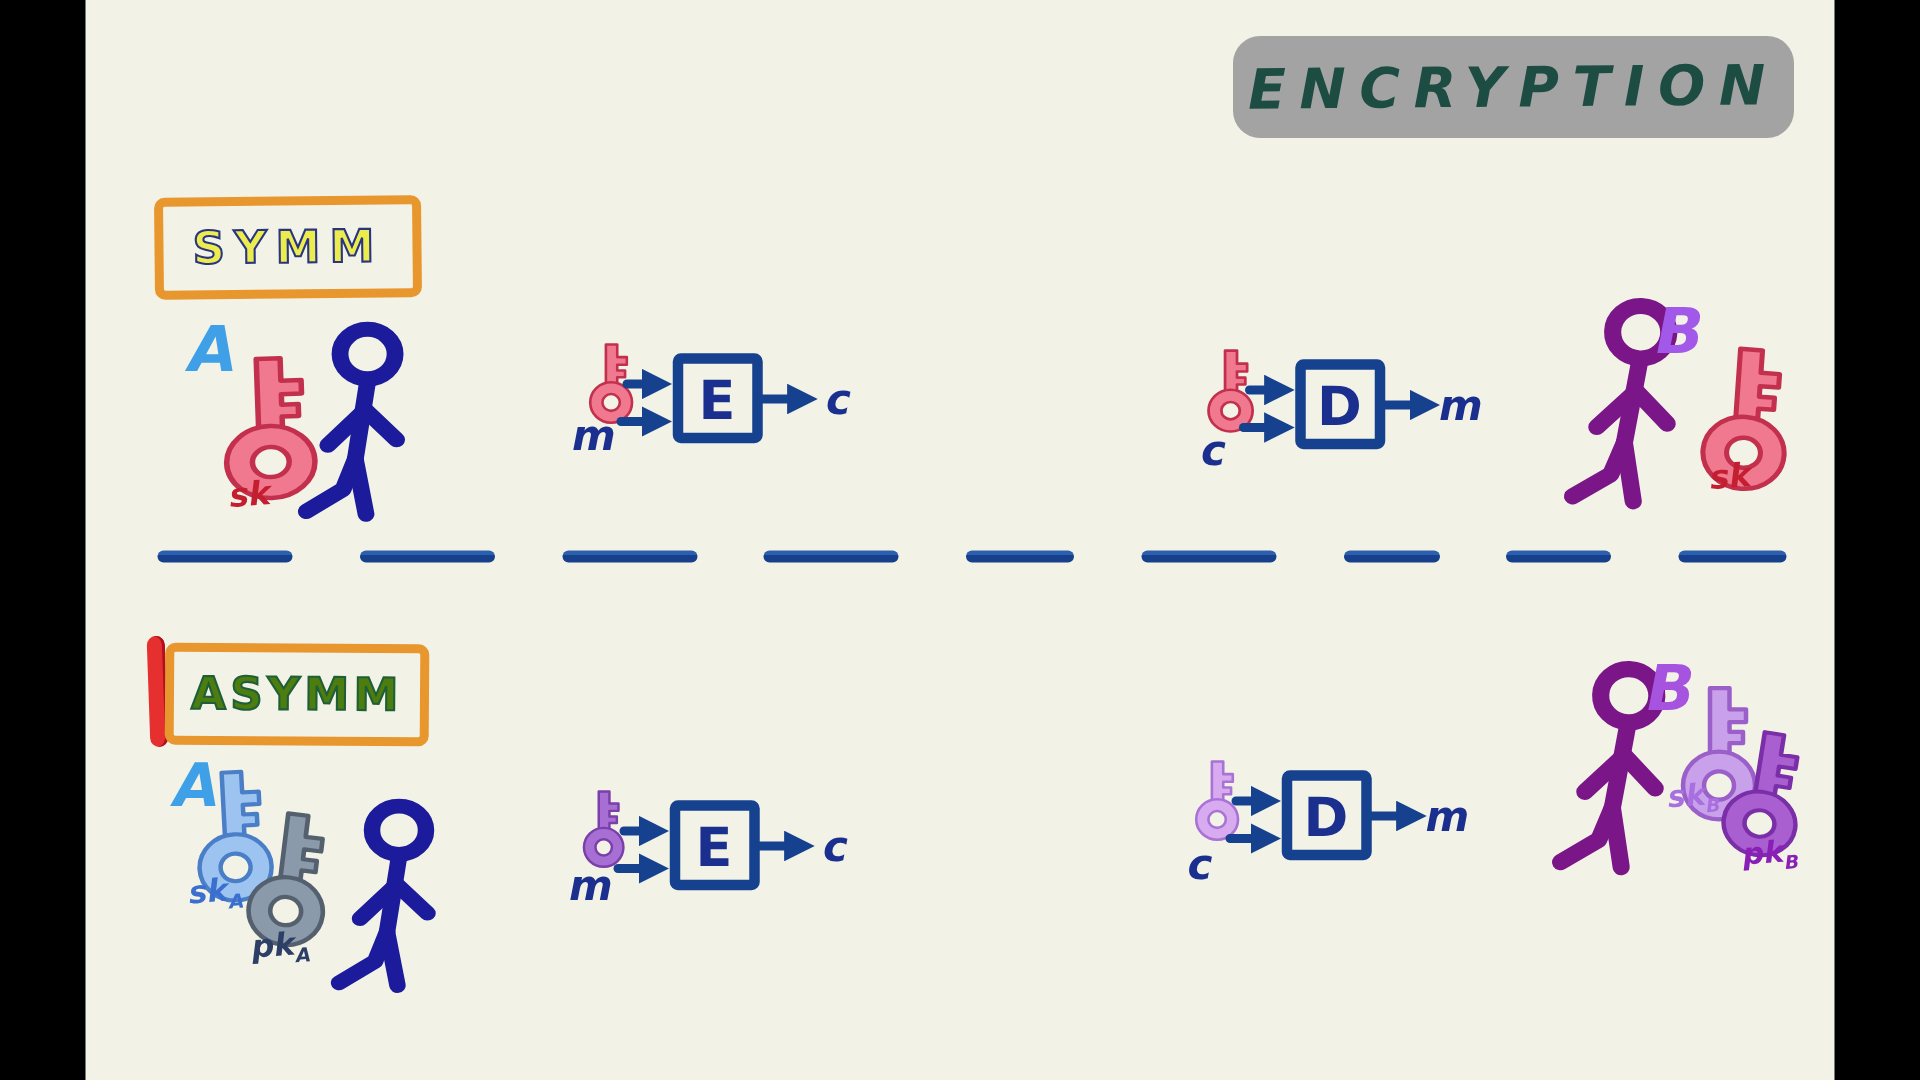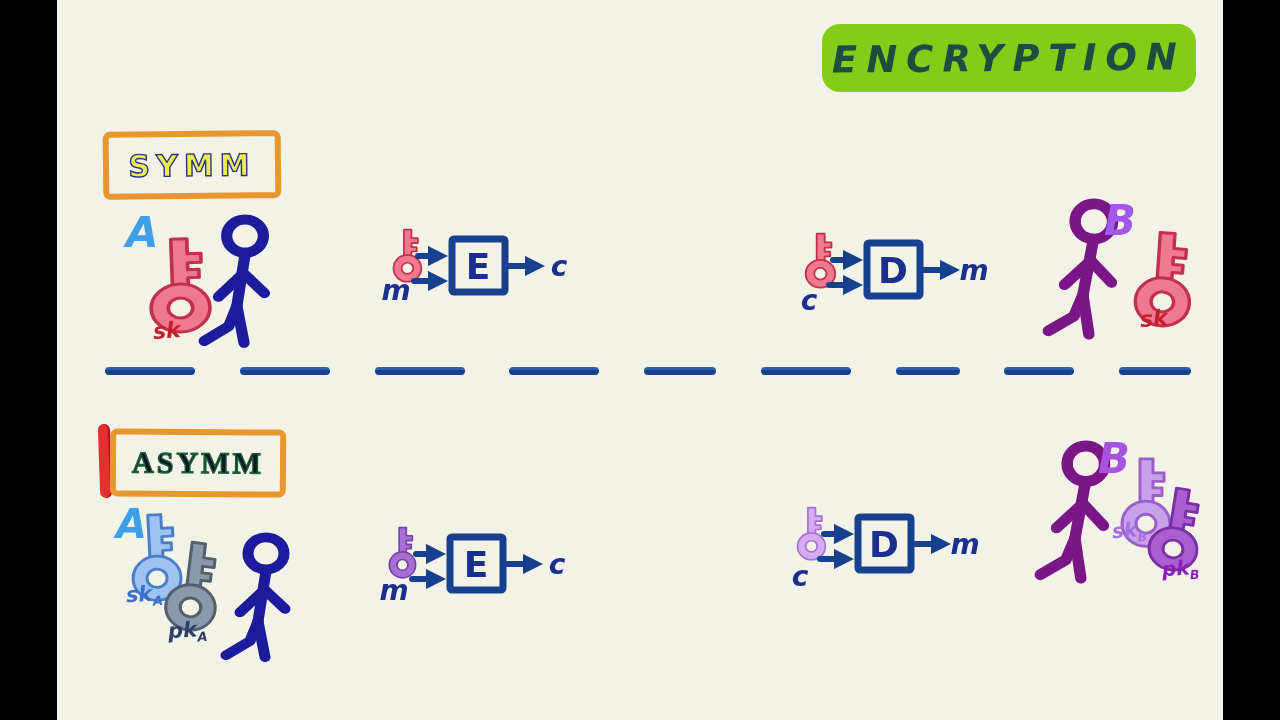--- a/index.html
+++ b/index.html
@@ -8,38 +8,38 @@
     background:#f2f3e6;
     font-family:"DejaVu Sans", sans-serif;
   }
   .bar{position:absolute;top:0;height:720px;background:#000;}
   .bar.left{left:0;width:57px;}
   .bar.right{left:1223px;width:57px;}
 
   
   .title-box{
     position:absolute;left:822px;top:24px;width:374px;height:68px;
-    background:#84cc16;border-radius:18px;
+    background:#a3a3a3;border-radius:18px;
     display:flex;align-items:center;justify-content:center;
   }
   .title-text{
     color:#1d4d42;font-size:37px;font-weight:bold;font-style:italic;
     letter-spacing:9px;transform:rotate(-0.5deg);white-space:nowrap;
   }
 
   
   .frame{
     position:absolute;border:6px solid #e8962e;border-radius:7px;
     display:flex;align-items:center;justify-content:center;background:transparent;
   }
   .frame.symm{left:103px;top:131px;width:166px;height:56px;transform:rotate(-0.6deg);}
   .frame.asymm{left:110px;top:429px;width:164px;height:56px;transform:rotate(0.4deg);}
   .frame-label{font-weight:bold;font-size:30px;letter-spacing:6px;white-space:nowrap;}
   .frame.symm .frame-label{color:#ecec4e;-webkit-text-stroke:1.4px #2a3580;}
-  .frame.asymm .frame-label{color:#0f172a;-webkit-text-stroke:1.4px #1e5f3a;letter-spacing:3px;font-family:Liberation Serif, serif;}
+  .frame.asymm .frame-label{color:#4d7c0f;-webkit-text-stroke:1.4px #1e5f3a;letter-spacing:3px;}
   .red-mark{
     position:absolute;left:99px;top:424px;width:12px;height:74px;
     background:#e63030;border-radius:7px;transform:rotate(-2deg);
     box-shadow:inset -2px 0 0 #b01020;
   }
 
   
   .divider{
     position:absolute;left:105px;top:367px;width:1086px;height:8px;
     display:flex;justify-content:space-between;align-items:center;

